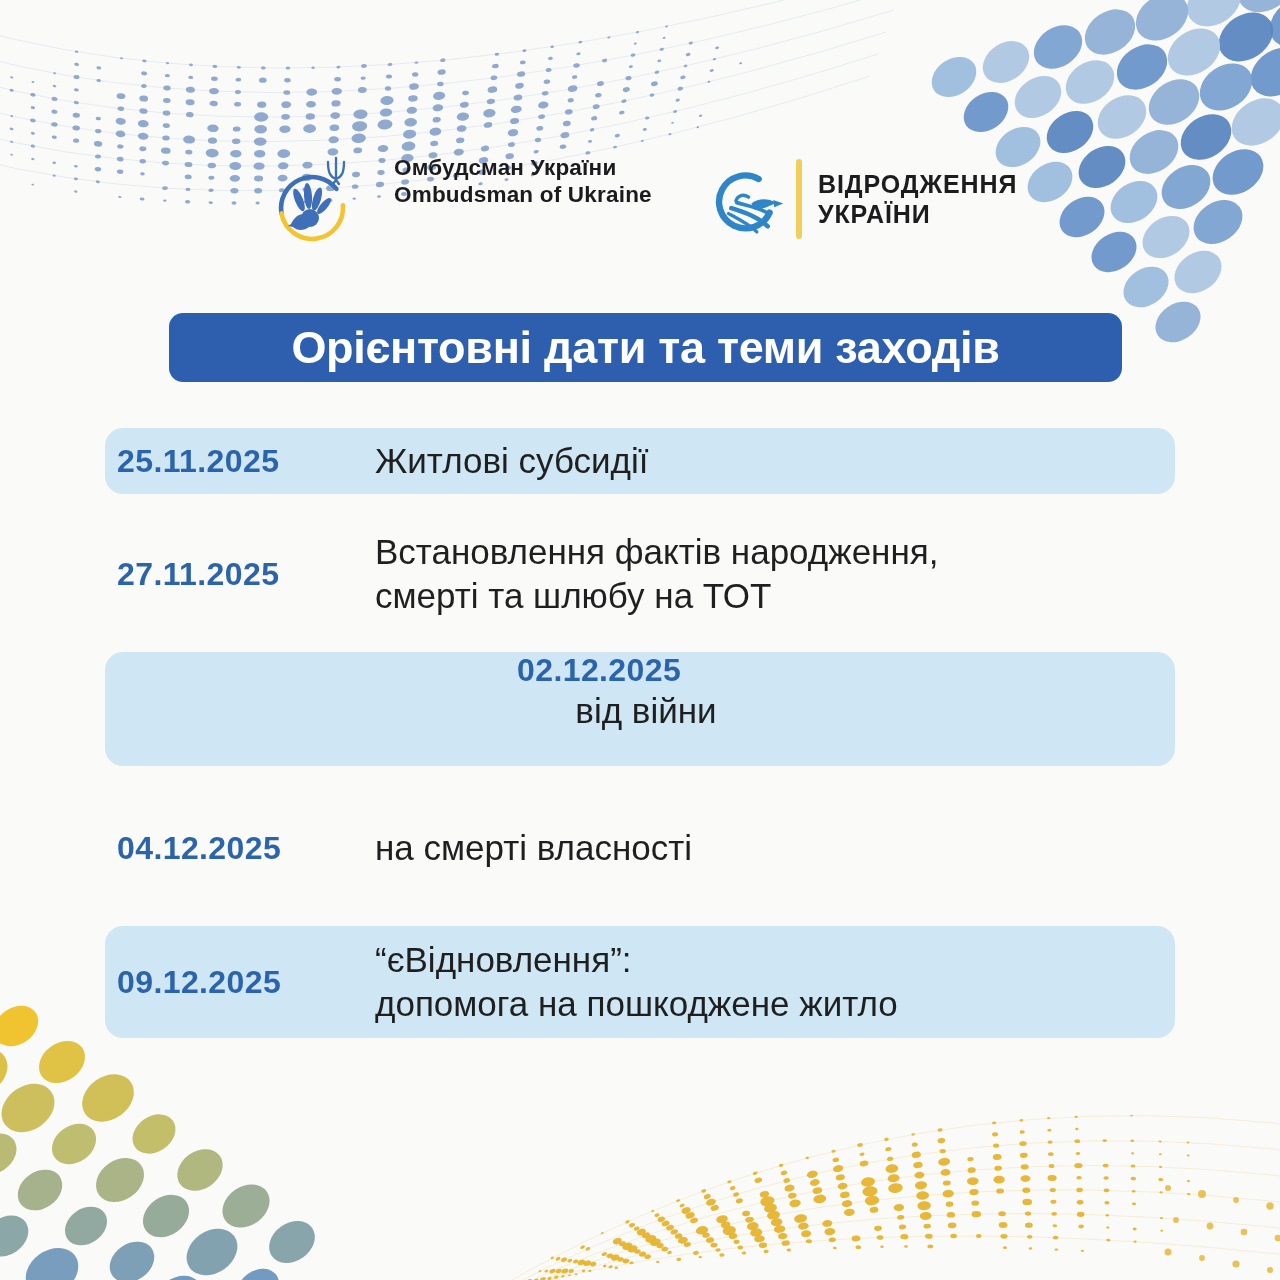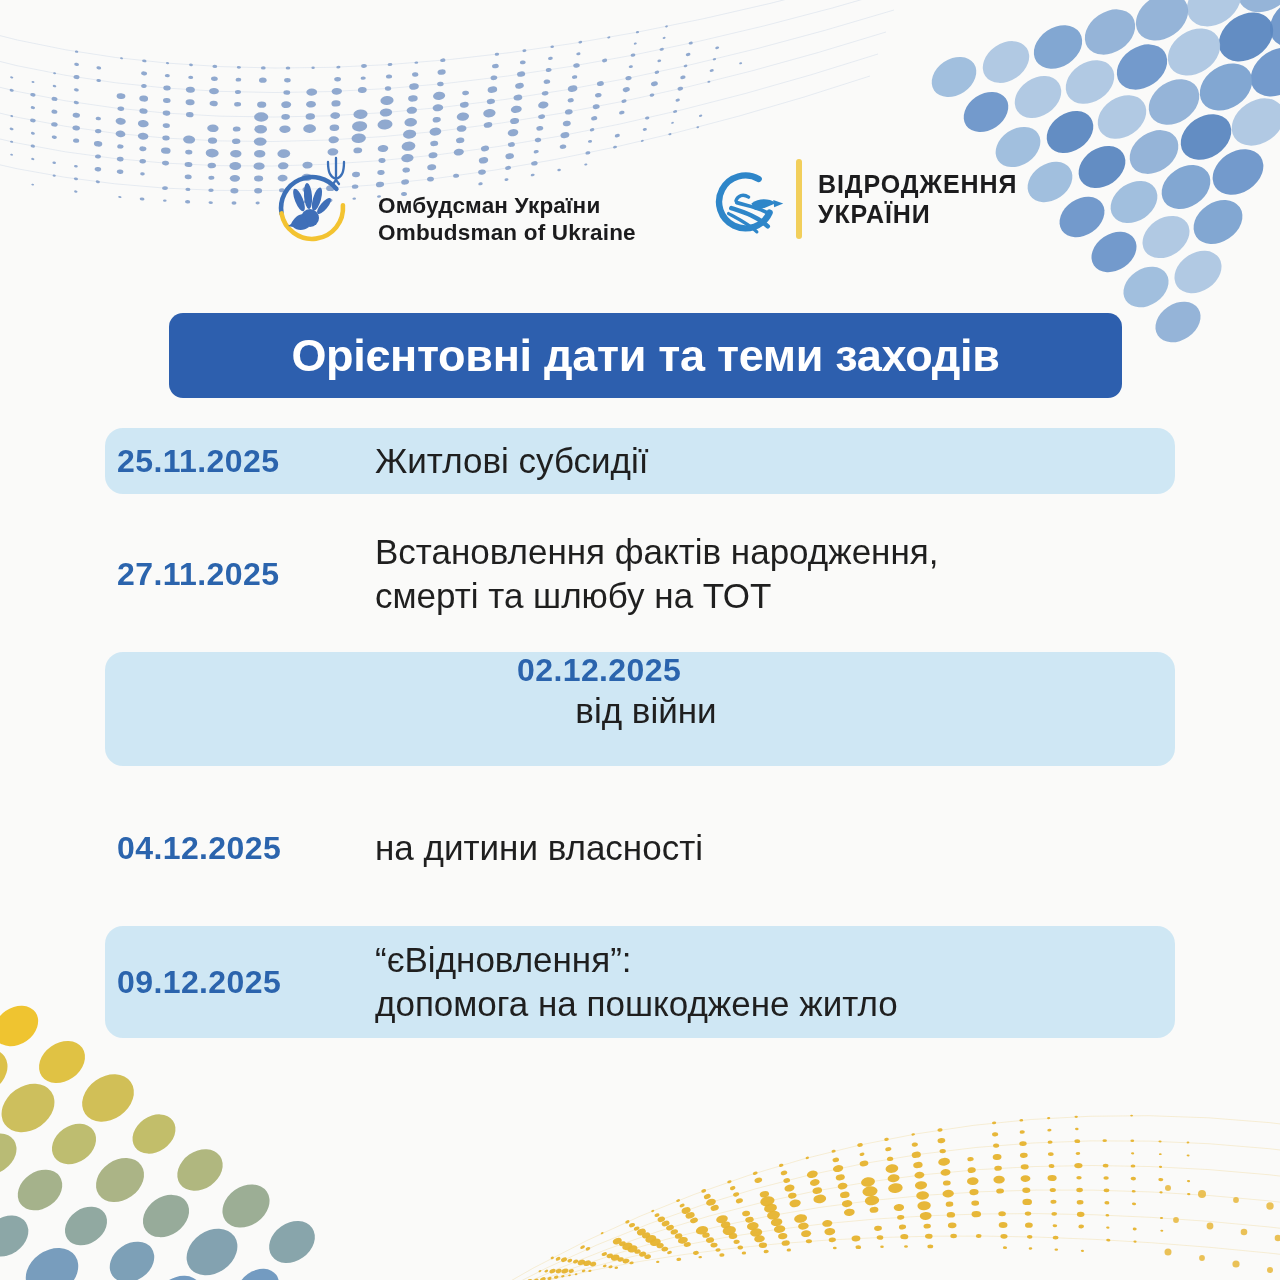--- a/index.html
+++ b/index.html
@@ -6,31 +6,31 @@
   body{
     width:1280px;height:1280px;position:relative;overflow:hidden;
     background:#fafaf9;
     font-family:"Liberation Sans",sans-serif;
     -webkit-font-smoothing:antialiased;
   }
   #decor{position:absolute;left:0;top:0;width:1280px;height:1280px;z-index:0}
   .content{position:absolute;inset:0;z-index:1}
 
   
-  .logo-omb{position:absolute;left:274px;top:154px;display:flex;align-items:flex-end;gap:14px}
+  .logo-omb{position:absolute;left:274px;top:154px;display:flex;align-items:flex-start;gap:30px}
   .logo-omb .mark{width:90px;height:92px;flex:0 0 auto}
   .omb-text{font-weight:700;font-size:22.5px;line-height:27px;color:#1b1b1d;letter-spacing:.2px}
   .logo-vid{position:absolute;left:704px;top:158px;display:flex;align-items:center}
   .logo-vid .mark{width:82px;height:82px;flex:0 0 auto}
   .vid-bar{width:6px;height:80px;border-radius:3px;margin:0 16px 0 10px;background:var(--vid-bar,#f2cf5b)}
   .vid-text{font-weight:700;font-size:25px;line-height:30px;color:#1c1c1e;letter-spacing:.9px}
 
   
   .title-banner{
-    position:absolute;left:169px;top:313px;width:953px;height:85px;
+    position:absolute;left:169px;top:313px;width:953px;height:69px;
     background:var(--title-bg,#2d5fae);color:var(--title-fg,#fff);
     border-radius:14px;display:flex;align-items:center;justify-content:center;
     font-weight:700;font-size:45px;letter-spacing:-.3px;white-space:nowrap;
   }
 
   
   .row{
     position:absolute;left:105px;width:1070px;box-sizing:border-box;
     display:flex;align-items:center;padding-left:12px;border-radius:18px;
   }
@@ -773,21 +773,21 @@
   </div>
       <div class="row hl" style="top: 652px; height: 114px; flex-direction: column;">
     <div class="date">02.12.2025</div>
     <div class="topic">
           <div>від війни</div>
         </div>
   </div>
       <div class="row" style="top: 788px; height: 120px; justify-content: flex-end;">
     <div class="date">04.12.2025</div>
     <div class="topic">
-          <div>на дитини власності</div>
+          <div>на смерті власності</div>
         </div>
   </div>
       <div class="row hl" style="top: 926px; height: 112px;">
     <div class="date">09.12.2025</div>
     <div class="topic">
           <div>“єВідновлення”:</div>
           <div>допомога на пошкоджене житло</div>
         </div>
   </div>
     </main>

